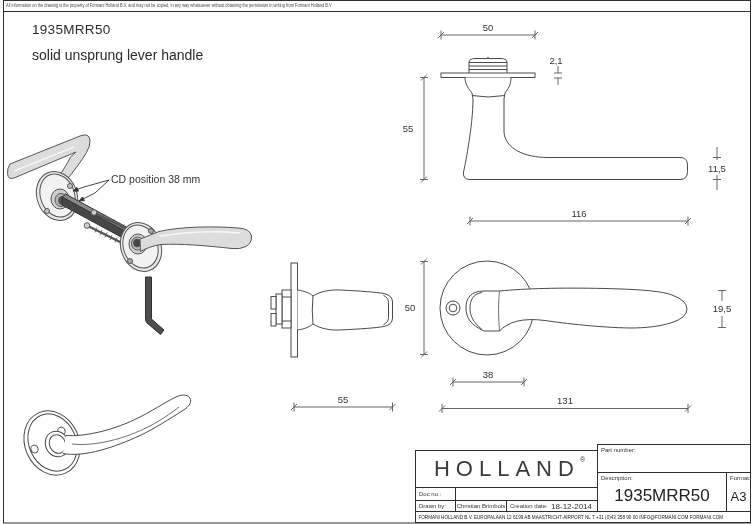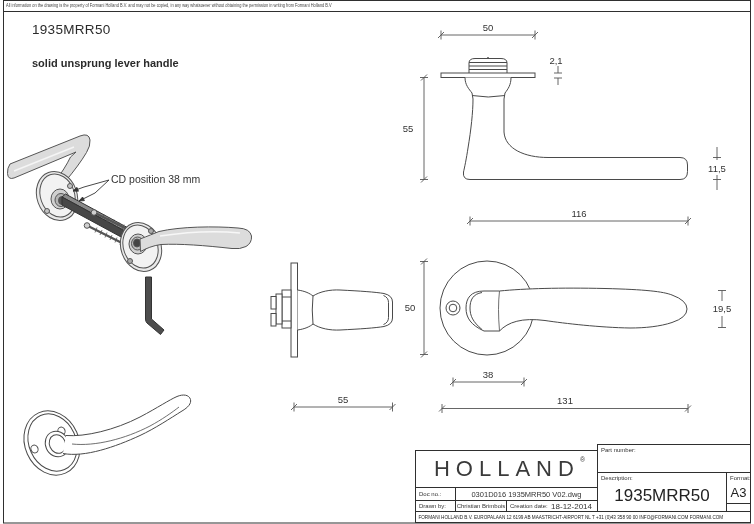--- a/index.html
+++ b/index.html
@@ -3,37 +3,37 @@
 <meta charset="utf-8">
 <style>
   html,body{margin:0;padding:0;background:#fff;}
   body{width:754px;height:524px;position:relative;overflow:hidden;
        font-family:"Liberation Sans",sans-serif;color:#333;}
   .abs{position:absolute;}
   svg{position:absolute;left:0;top:0;}
   .copyright{top:2px;left:6px;font-size:5.5px;color:#444;white-space:nowrap;
              transform:scaleX(0.72);transform-origin:left top;}
   .title{left:32px;top:22px;font-size:13.5px;color:#2b2b2b;letter-spacing:.3px;}
-  .subtitle{left:32px;top:57px;font-size:11px;line-height:13px;color:#2b2b2b;font-weight:bold;}
+  .subtitle{left:32px;top:49px;font-size:14px;line-height:13px;color:#2b2b2b;}
   
   .tblock{left:415px;top:444px;width:336px;height:79px;}
   .cell{position:absolute;border:1px solid #2f2f2f;background:#fff;box-sizing:border-box;}
   .c-logo{left:0;top:6px;width:183px;height:38px;display:flex;align-items:center;justify-content:center;}
   .logo-text{font-size:22px;letter-spacing:6px;color:#3a3a3a;font-weight:400;padding-left:6px;}
   .logo-reg{font-size:7px;vertical-align:14px;letter-spacing:0;}
   .c-doc{left:0;top:43px;width:183px;height:14px;display:flex;align-items:stretch;}
   .c-drawn{left:0;top:56px;width:183px;height:12px;display:flex;align-items:stretch;justify-content:flex-end;}
   .lbl{font-size:6px;color:#333;display:flex;align-items:center;padding-left:3px;box-sizing:border-box;}
   .lblcell{width:40px;border-right:1px solid #2f2f2f;}
   .val-doc{flex:1;display:flex;align-items:center;justify-content:center;font-size:7.5px;}
   .val-name{width:50px;border-right:1px solid #2f2f2f;display:flex;align-items:center;justify-content:center;font-size:6px;}
   .val-date{flex:1;display:flex;align-items:center;justify-content:flex-end;padding-right:5px;font-size:8px;}
   .c-part{left:182px;top:0;width:154px;height:29px;}
   .c-desc{left:182px;top:28px;width:130px;height:40px;display:flex;flex-direction:column;}
-  .c-format{left:311px;top:28px;width:25px;height:32px;display:flex;flex-direction:column;}
+  .c-format{left:311px;top:28px;width:25px;height:40px;display:flex;flex-direction:column;}
   .celllabel{font-size:6px;color:#333;padding:2px 0 0 3px;}
   .desc-val{flex:1;display:flex;align-items:center;justify-content:center;font-size:17px;color:#222;}
   .format-val{flex:1;display:flex;align-items:center;justify-content:center;font-size:13px;color:#222;}
   .c-footer{left:0;top:67px;width:336px;height:12px;display:flex;align-items:center;overflow:hidden;}
   .footer-text{font-size:5.8px;white-space:nowrap;transform:scaleX(0.8);transform-origin:left center;padding-left:3px;color:#222;}
   text{font-family:"Liberation Sans",sans-serif;fill:#333;}
 </style>
 </head>
 <body>
 
@@ -169,21 +169,20 @@
 <div class="abs subtitle">
   <div>solid unsprung lever handle</div>
 </div>
 
 <div class="abs tblock">
   <div class="cell c-logo">
     <span class="logo-text"><span>HOLLAND</span><span class="logo-reg">®</span></span>
   </div>
   <div class="cell c-doc">
     <span class="lbl lblcell">Doc no.:</span>
-    <span class="val-doc">0301D016 1935MRR50 V02.dwg</span>
   </div>
   <div class="cell c-drawn">
     <span class="lbl lblcell">Drawn by:</span>
     <span class="val-name">Christian Brimbois</span>
     <span class="lbl">Creation date:</span>
     <span class="val-date">18-12-2014</span>
   </div>
   <div class="cell c-part">
     <div class="celllabel">Part number:</div>
     <div></div>

